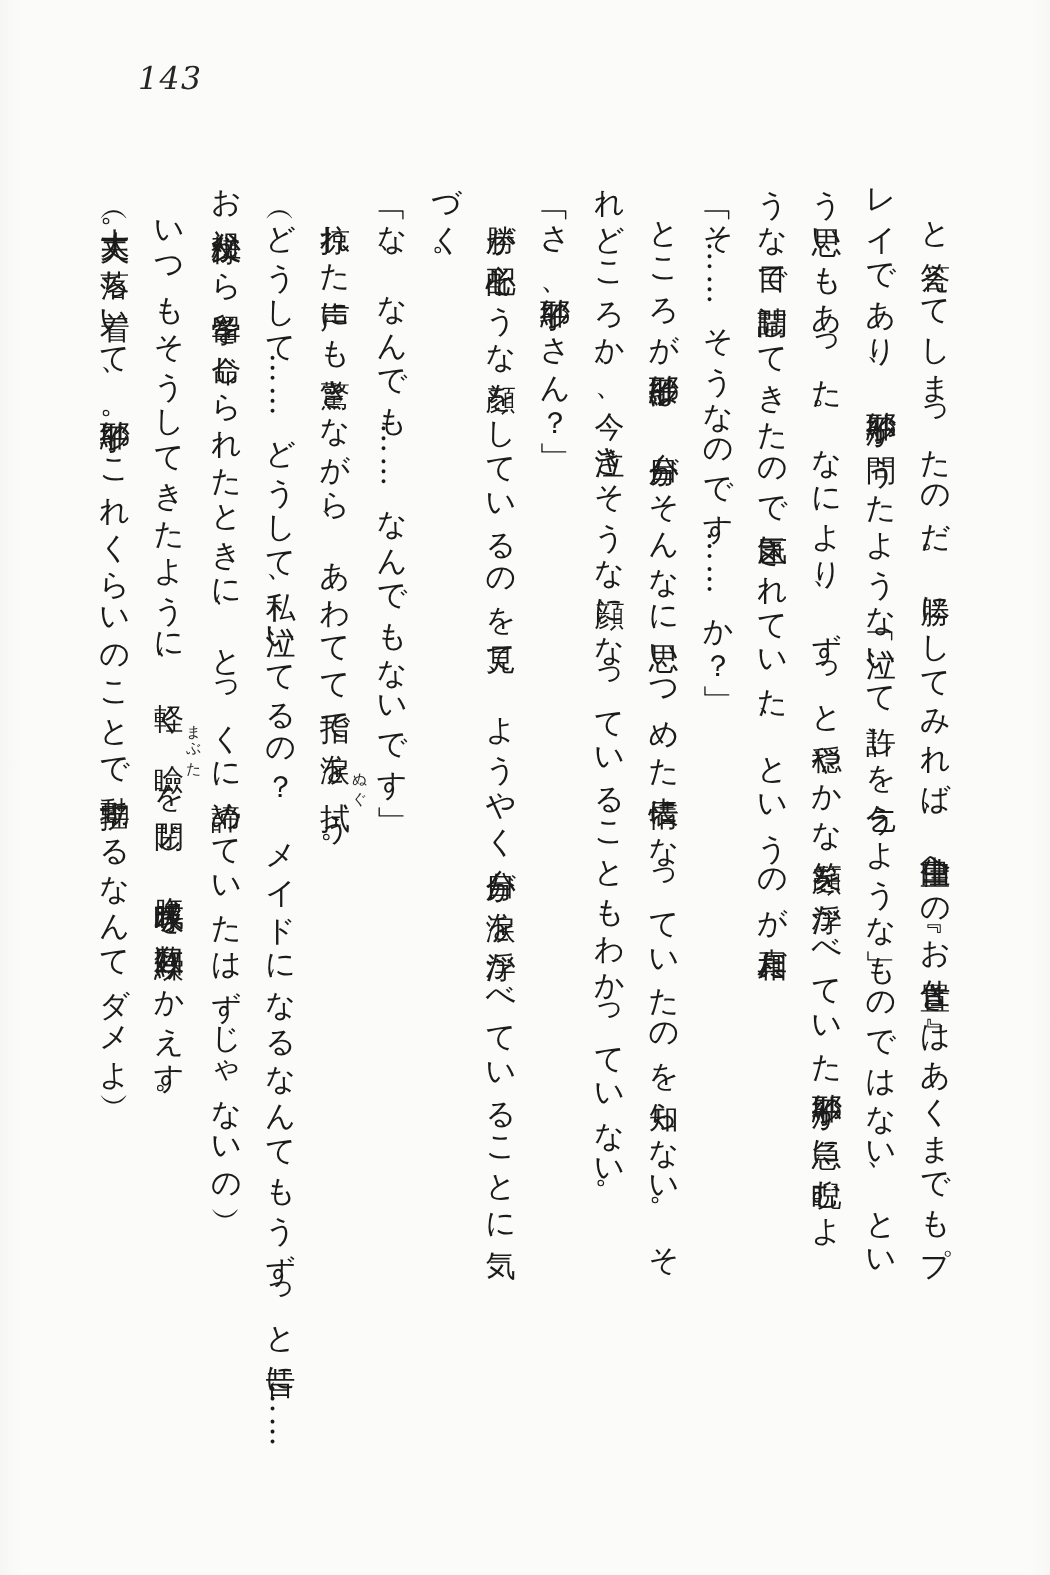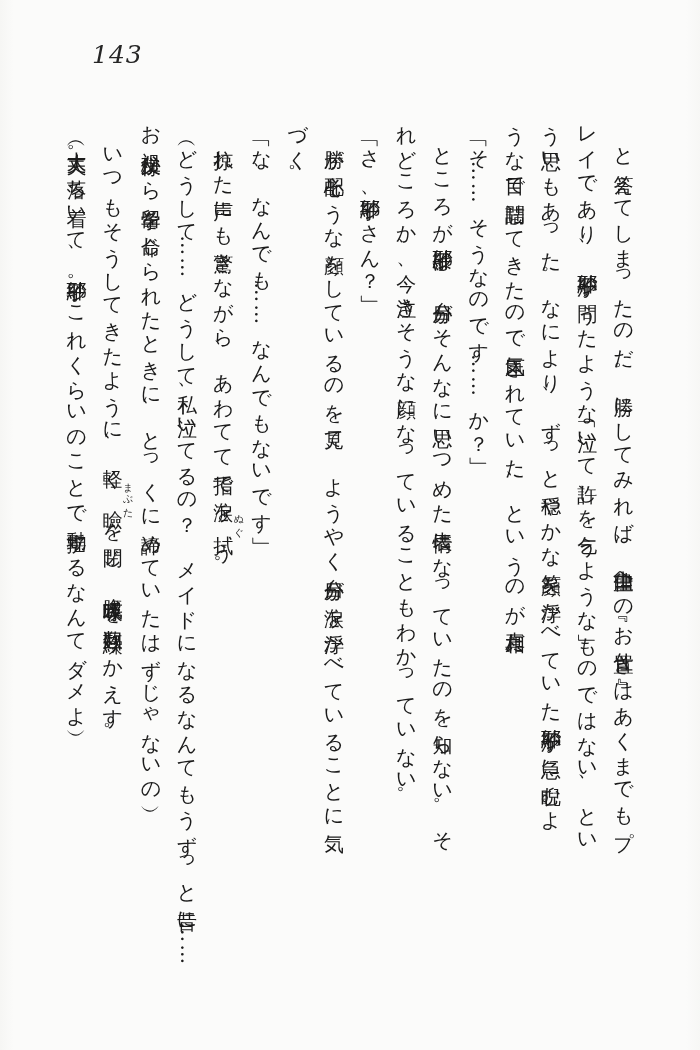--- a/index.html
+++ b/index.html
@@ -17,21 +17,21 @@
     position: absolute;
     inset: 0;
     background: linear-gradient(90deg, #f6f6f4 0px, #fbfbfa 14px, #fbfbfa 686px, #f7f7f5 700px);
   }
   .page-number {
     position: absolute;
     top: 40px;
     left: 92px;
     font-family: "DejaVu Serif", "Liberation Serif", serif;
     font-style: italic;
-    font-size: 25px;
+    font-size: 21px;
     color: #262626;
     letter-spacing: 1px;
   }
   .text-block {
     position: absolute;
     top: 112px;
     right: 58px;
     height: 872px;
     writing-mode: vertical-rl;
     text-orientation: mixed;

